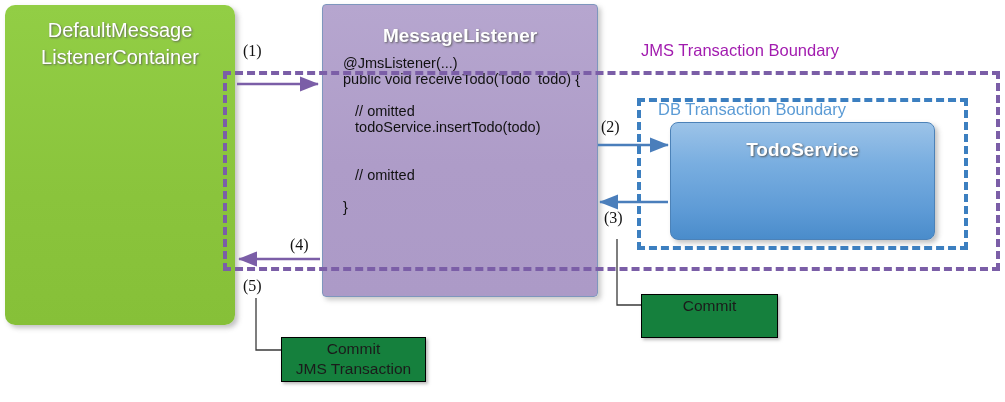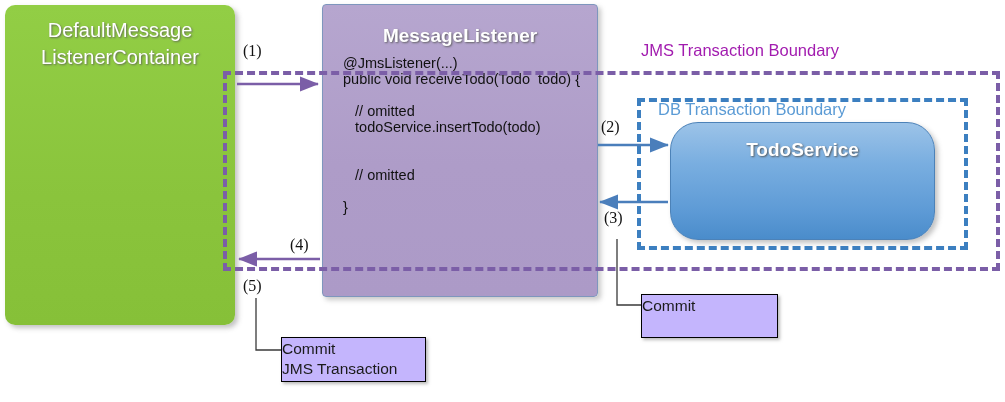--- a/index.html
+++ b/index.html
@@ -45,21 +45,21 @@
     position:absolute;left:20px;top:50px;width:264px;
     color:#111;font-size:14.5px;line-height:16px;white-space:pre;
   }
 
   
   #todoservice{
     left:670px;top:122px;width:265px;height:118px;
     background:#6BA3DB;
     background:linear-gradient(180deg,#9CC3E8 0%,#79AEE0 35%,#5E9BD6 75%,#4A8CCB 100%);
     border:1px solid #4C82B8;
-    border-radius:28px;
+    border-radius:8px;
     box-shadow:3px 3px 5px rgba(120,120,120,.45);
     box-sizing:border-box;
   }
   #todoservice .title{
     position:absolute;left:0;top:16px;width:100%;
     text-align:center;color:#ffffff;font-size:19px;font-weight:bold;
     text-shadow:1px 1px 2px rgba(80,80,80,.9);
   }
 
   
@@ -87,24 +87,24 @@
     font-family:"Liberation Serif",serif;
   }
   #step1{left:243px;top:42px;}
   #step2{left:601px;top:118px;}
   #step3{left:604px;top:209px;}
   #step4{left:290px;top:236px;}
   #step5{left:243px;top:277px;}
 
   
   .note{
-    background:#c4b5fd;border:1px solid #000000;
+    background:#15803d;border:1px solid #000000;
     box-shadow:2px 2px 3px rgba(130,130,130,.55);
-    color:#1b1b1b;font-size:15.5px;line-height:20px;
-    box-sizing:border-box;padding:1px 0;
+    text-align:center;color:#1b1b1b;font-size:15.5px;line-height:20px;
+    box-sizing:border-box;padding:1px 8px;
   }
   #note-db{left:641px;top:294px;width:137px;height:44px;}
   #note-jms{left:281px;top:337px;width:145px;height:45px;}
 
   
   #overlay{position:absolute;left:0;top:0;width:1005px;height:402px;pointer-events:none;}
 </style>
 </head>
 <body>
 

